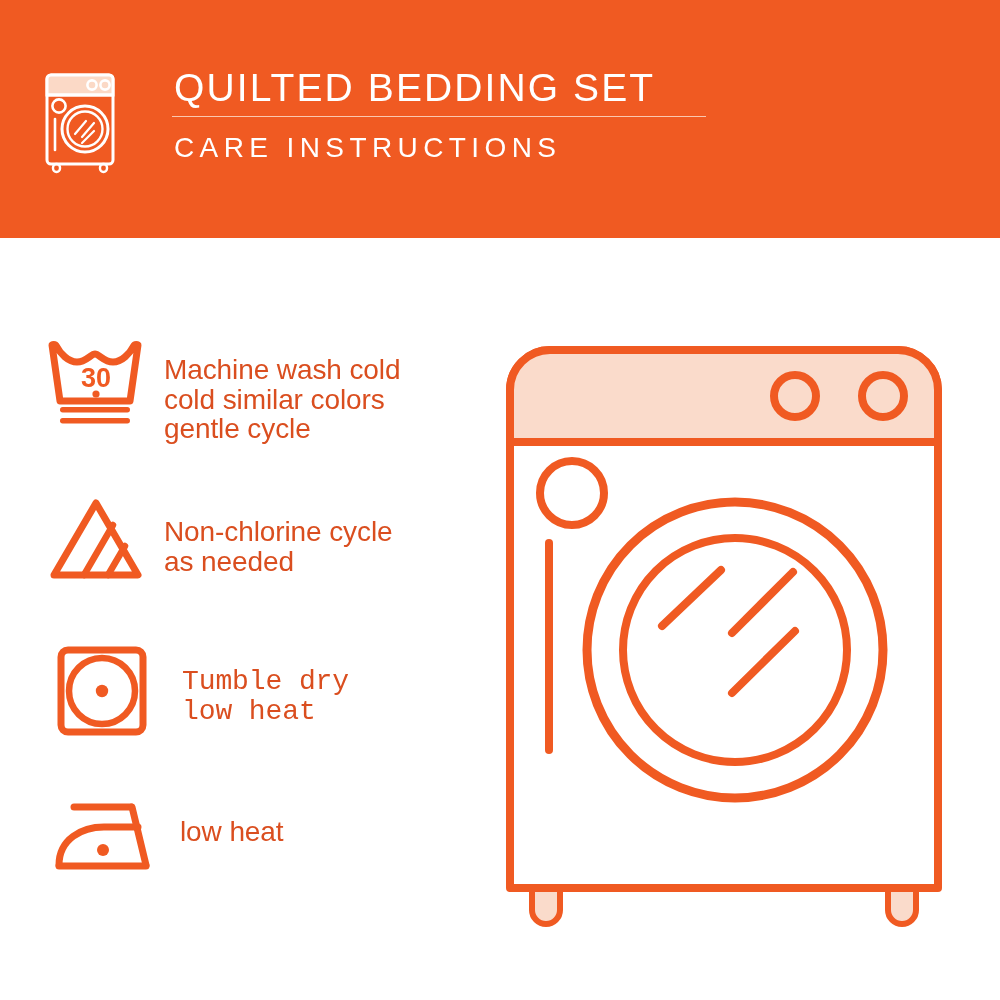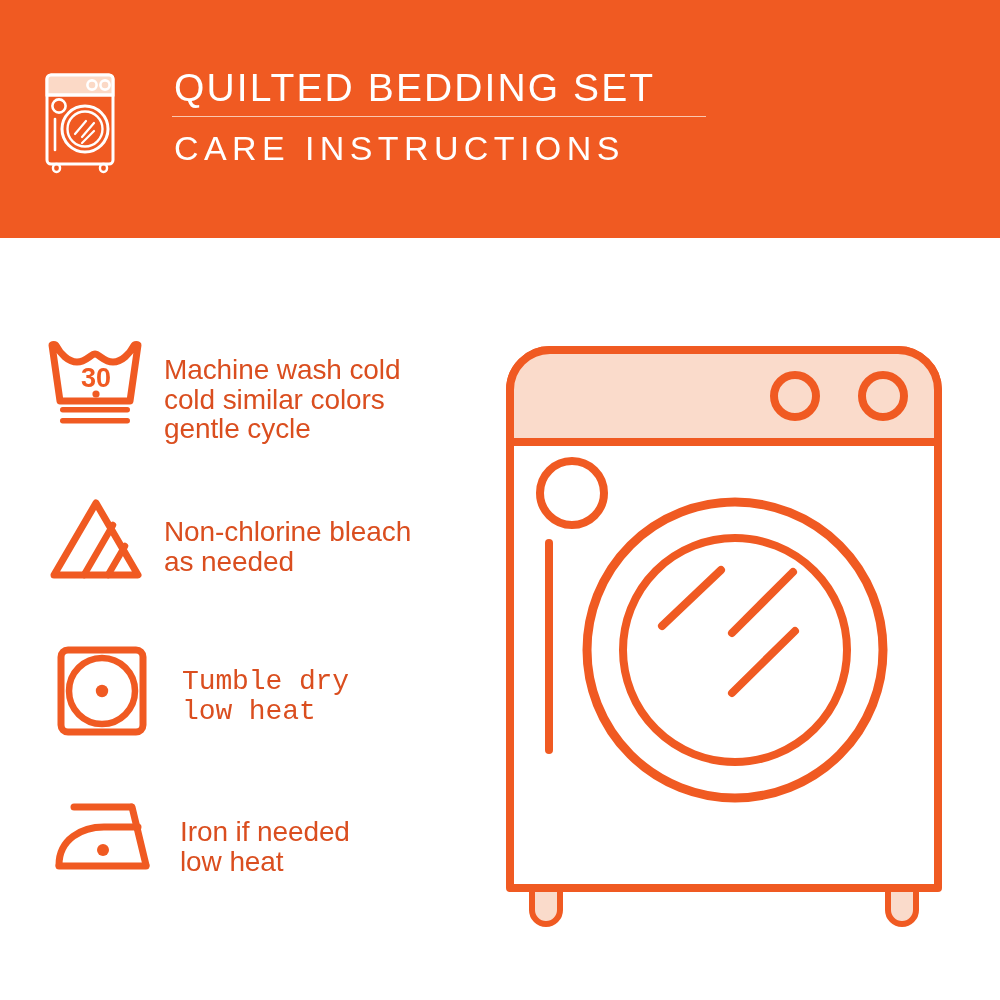--- a/index.html
+++ b/index.html
@@ -56,21 +56,21 @@
   }
   #header-divider {
     height: 1px;
     background: #FBC7AF;
     margin-top: 6px;
     margin-bottom: 7px;
     width: 534px;
   }
   #header-title-sub {
     color: #FFFFFF;
-    font-size: 34px;
+    font-size: 28px;
     letter-spacing: 5.4px;
     line-height: 48px;
     font-weight: 400;
     white-space: nowrap;
     padding-left: 2px;
   }
 
   
   #care-list {
     position: absolute;
@@ -197,21 +197,21 @@
     <div class="care-symbol">
       <svg width="100" height="84" viewBox="0 0 100 84" fill="none" xmlns="http://www.w3.org/2000/svg">
 
         <path d="M50 6 L92 78 H8 Z" stroke="#F05A22" stroke-width="7" stroke-linejoin="round" fill="none"></path>
 
         <line x1="38" y1="78" x2="67" y2="28" stroke="#F05A22" stroke-width="6.5" stroke-linecap="round"></line>
         <line x1="62" y1="78" x2="79" y2="49" stroke="#F05A22" stroke-width="6.5" stroke-linecap="round"></line>
       </svg>
     </div>
     <div class="care-text">
-      <span class="line">Non-chlorine bleach</span>
+      <span class="line">Non-chlorine cycle</span>
       <span class="line">as needed</span>
     </div>
   </div>
 
   <div class="care-row" id="care-row-2">
     <div class="care-symbol">
       <svg width="92" height="92" viewBox="0 0 92 92" fill="none" xmlns="http://www.w3.org/2000/svg">
         <rect x="5" y="5" width="82" height="82" rx="7" stroke="#F05A22" stroke-width="7" fill="none"></rect>
         <circle cx="46" cy="46" r="33" stroke="#F05A22" stroke-width="6.5" fill="none"></circle>
         <circle cx="46" cy="46" r="6.2" fill="#F05A22"></circle>
@@ -233,21 +233,20 @@
         <line x1="78" y1="8" x2="92" y2="66" stroke="#F05A22" stroke-width="7" stroke-linecap="round"></line>
 
         <path d="M5 66 C5 40 28 28 50 28 H84" stroke="#F05A22" stroke-width="7" stroke-linecap="round" fill="none"></path>
 
         <line x1="5" y1="67" x2="92" y2="67" stroke="#F05A22" stroke-width="7" stroke-linecap="round"></line>
 
         <circle cx="49" cy="51" r="6" fill="#F05A22"></circle>
       </svg>
     </div>
     <div class="care-text">
-      <span class="line">Iron if needed</span>
       <span class="line">low heat</span>
     </div>
   </div>
 
 </div>
 
 <div id="machine-illustration">
   <svg viewBox="0 0 490 610" fill="none" xmlns="http://www.w3.org/2000/svg">
 
     <path d="M42 558 h28 v22 a14 14 0 0 1 -28 0 Z" fill="#FADBCB" stroke="#F05A22" stroke-width="6" stroke-linejoin="round"></path>

